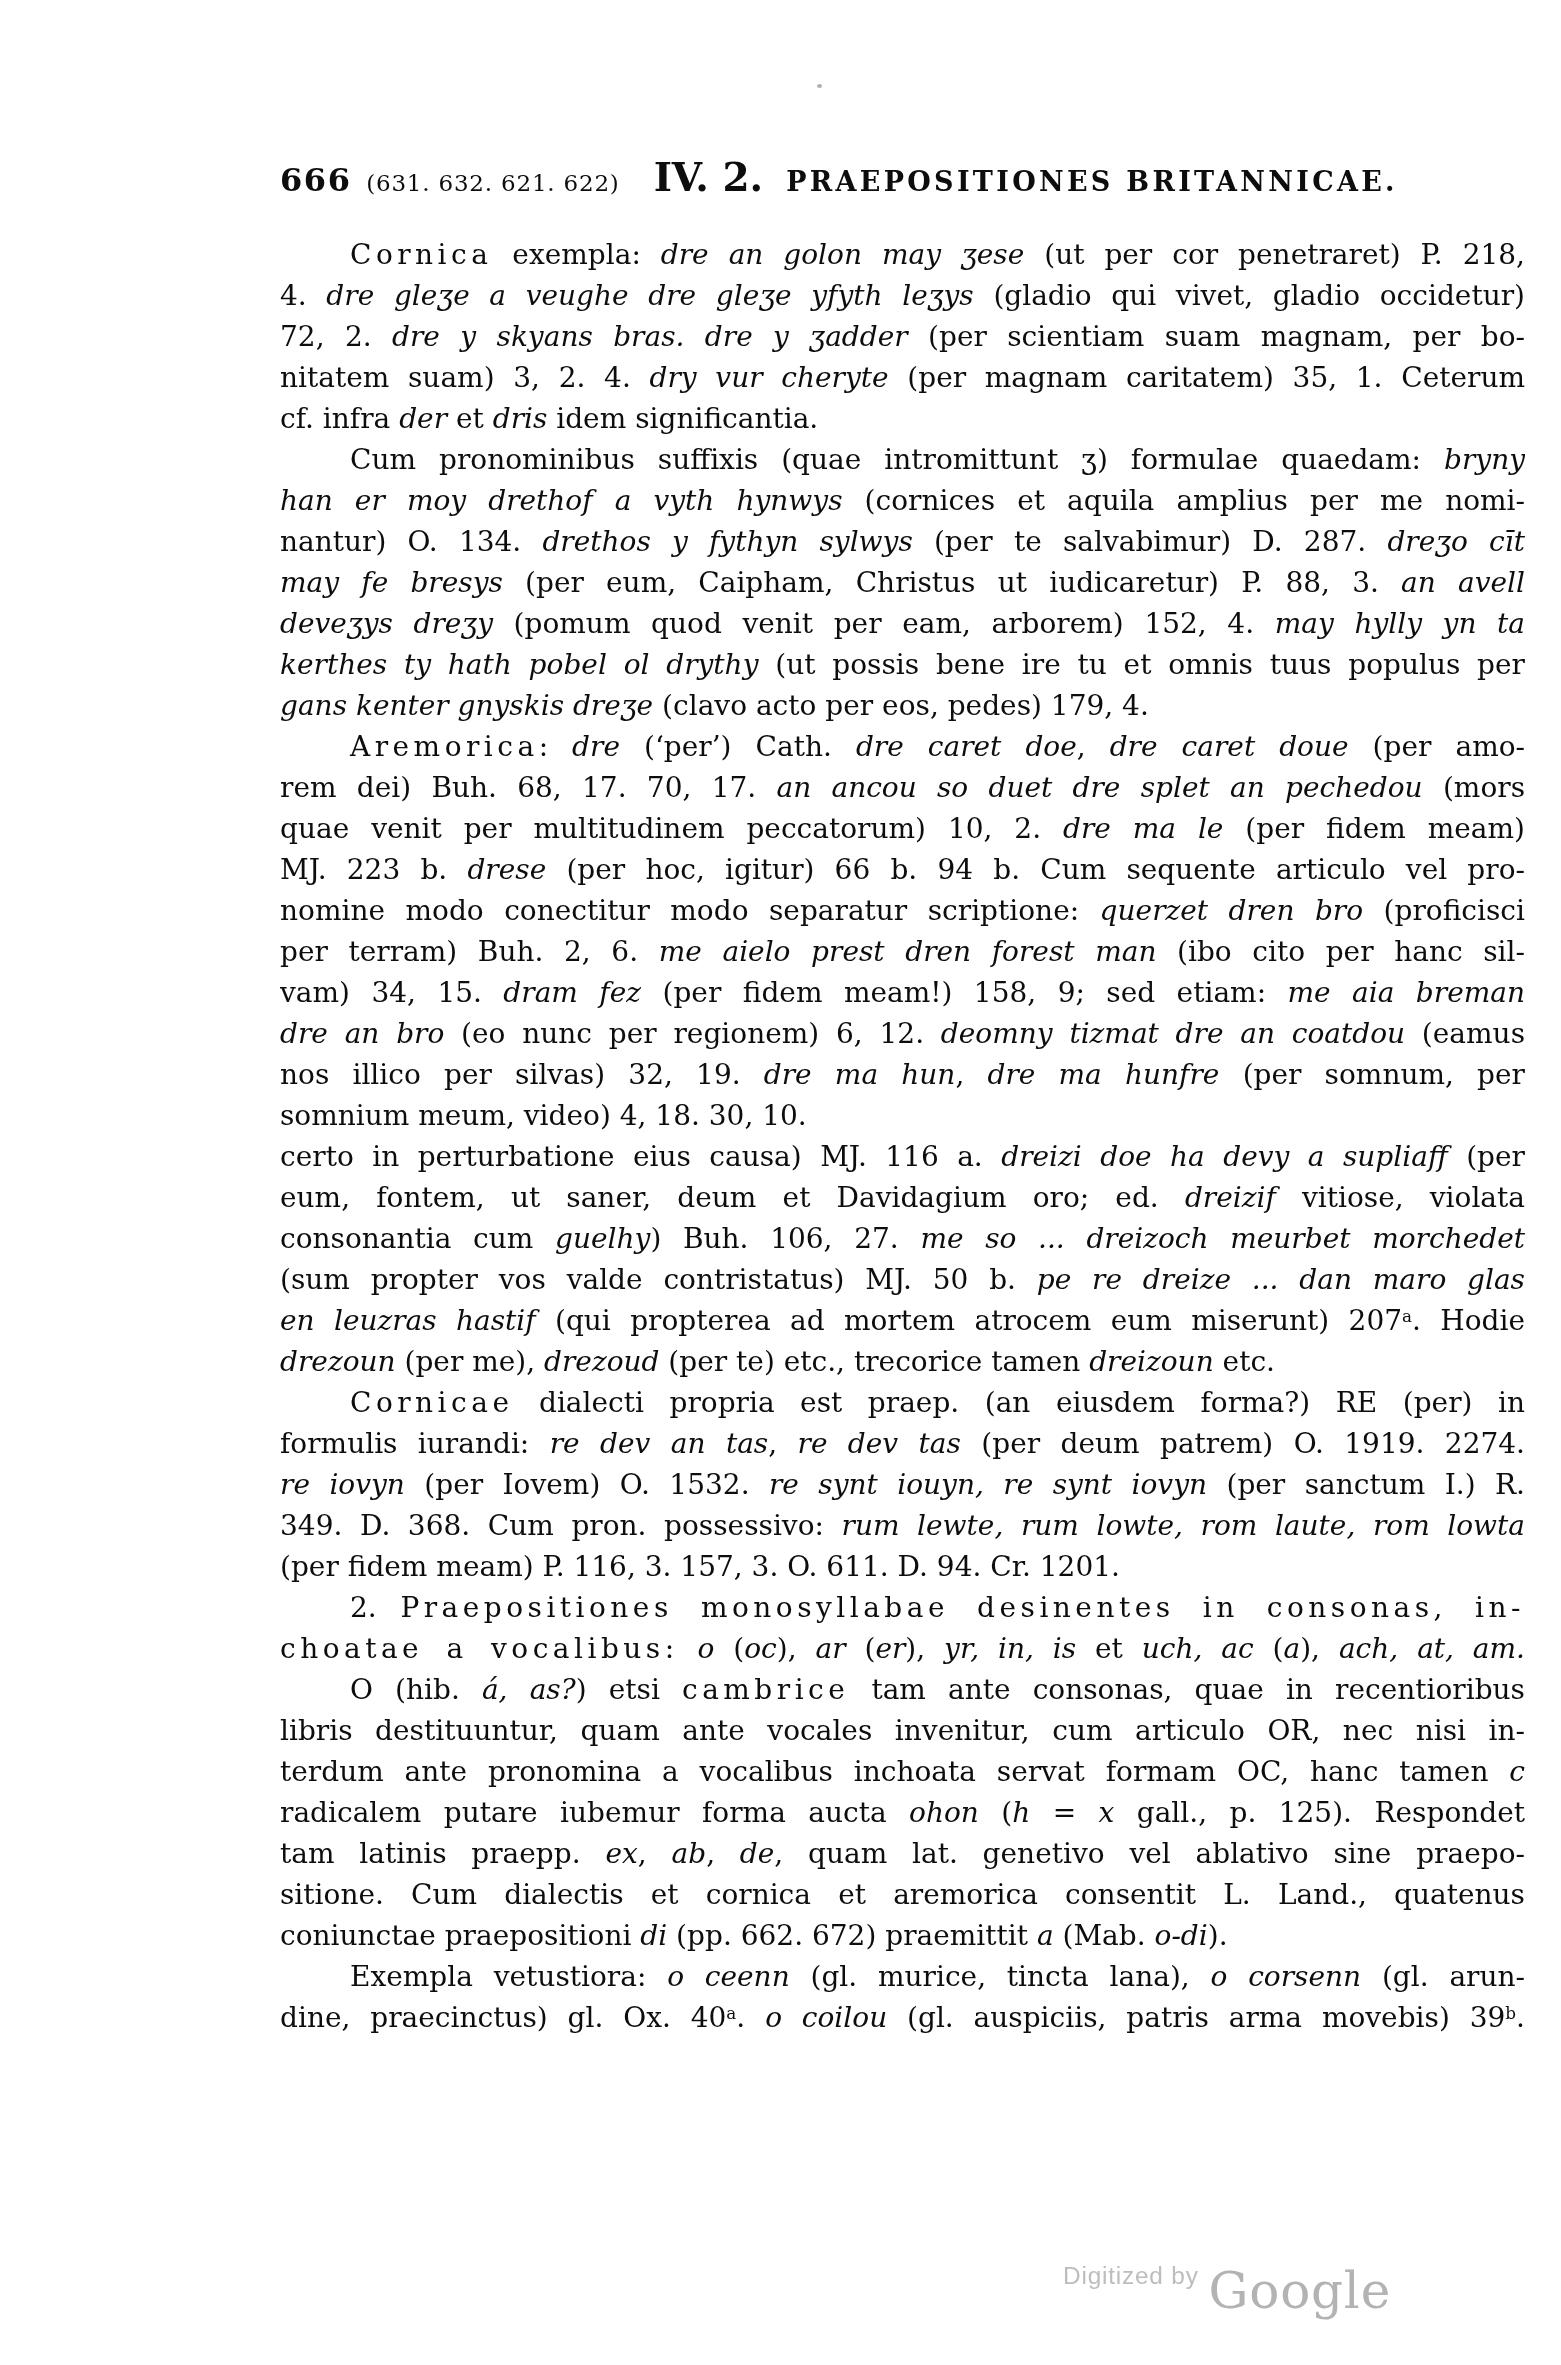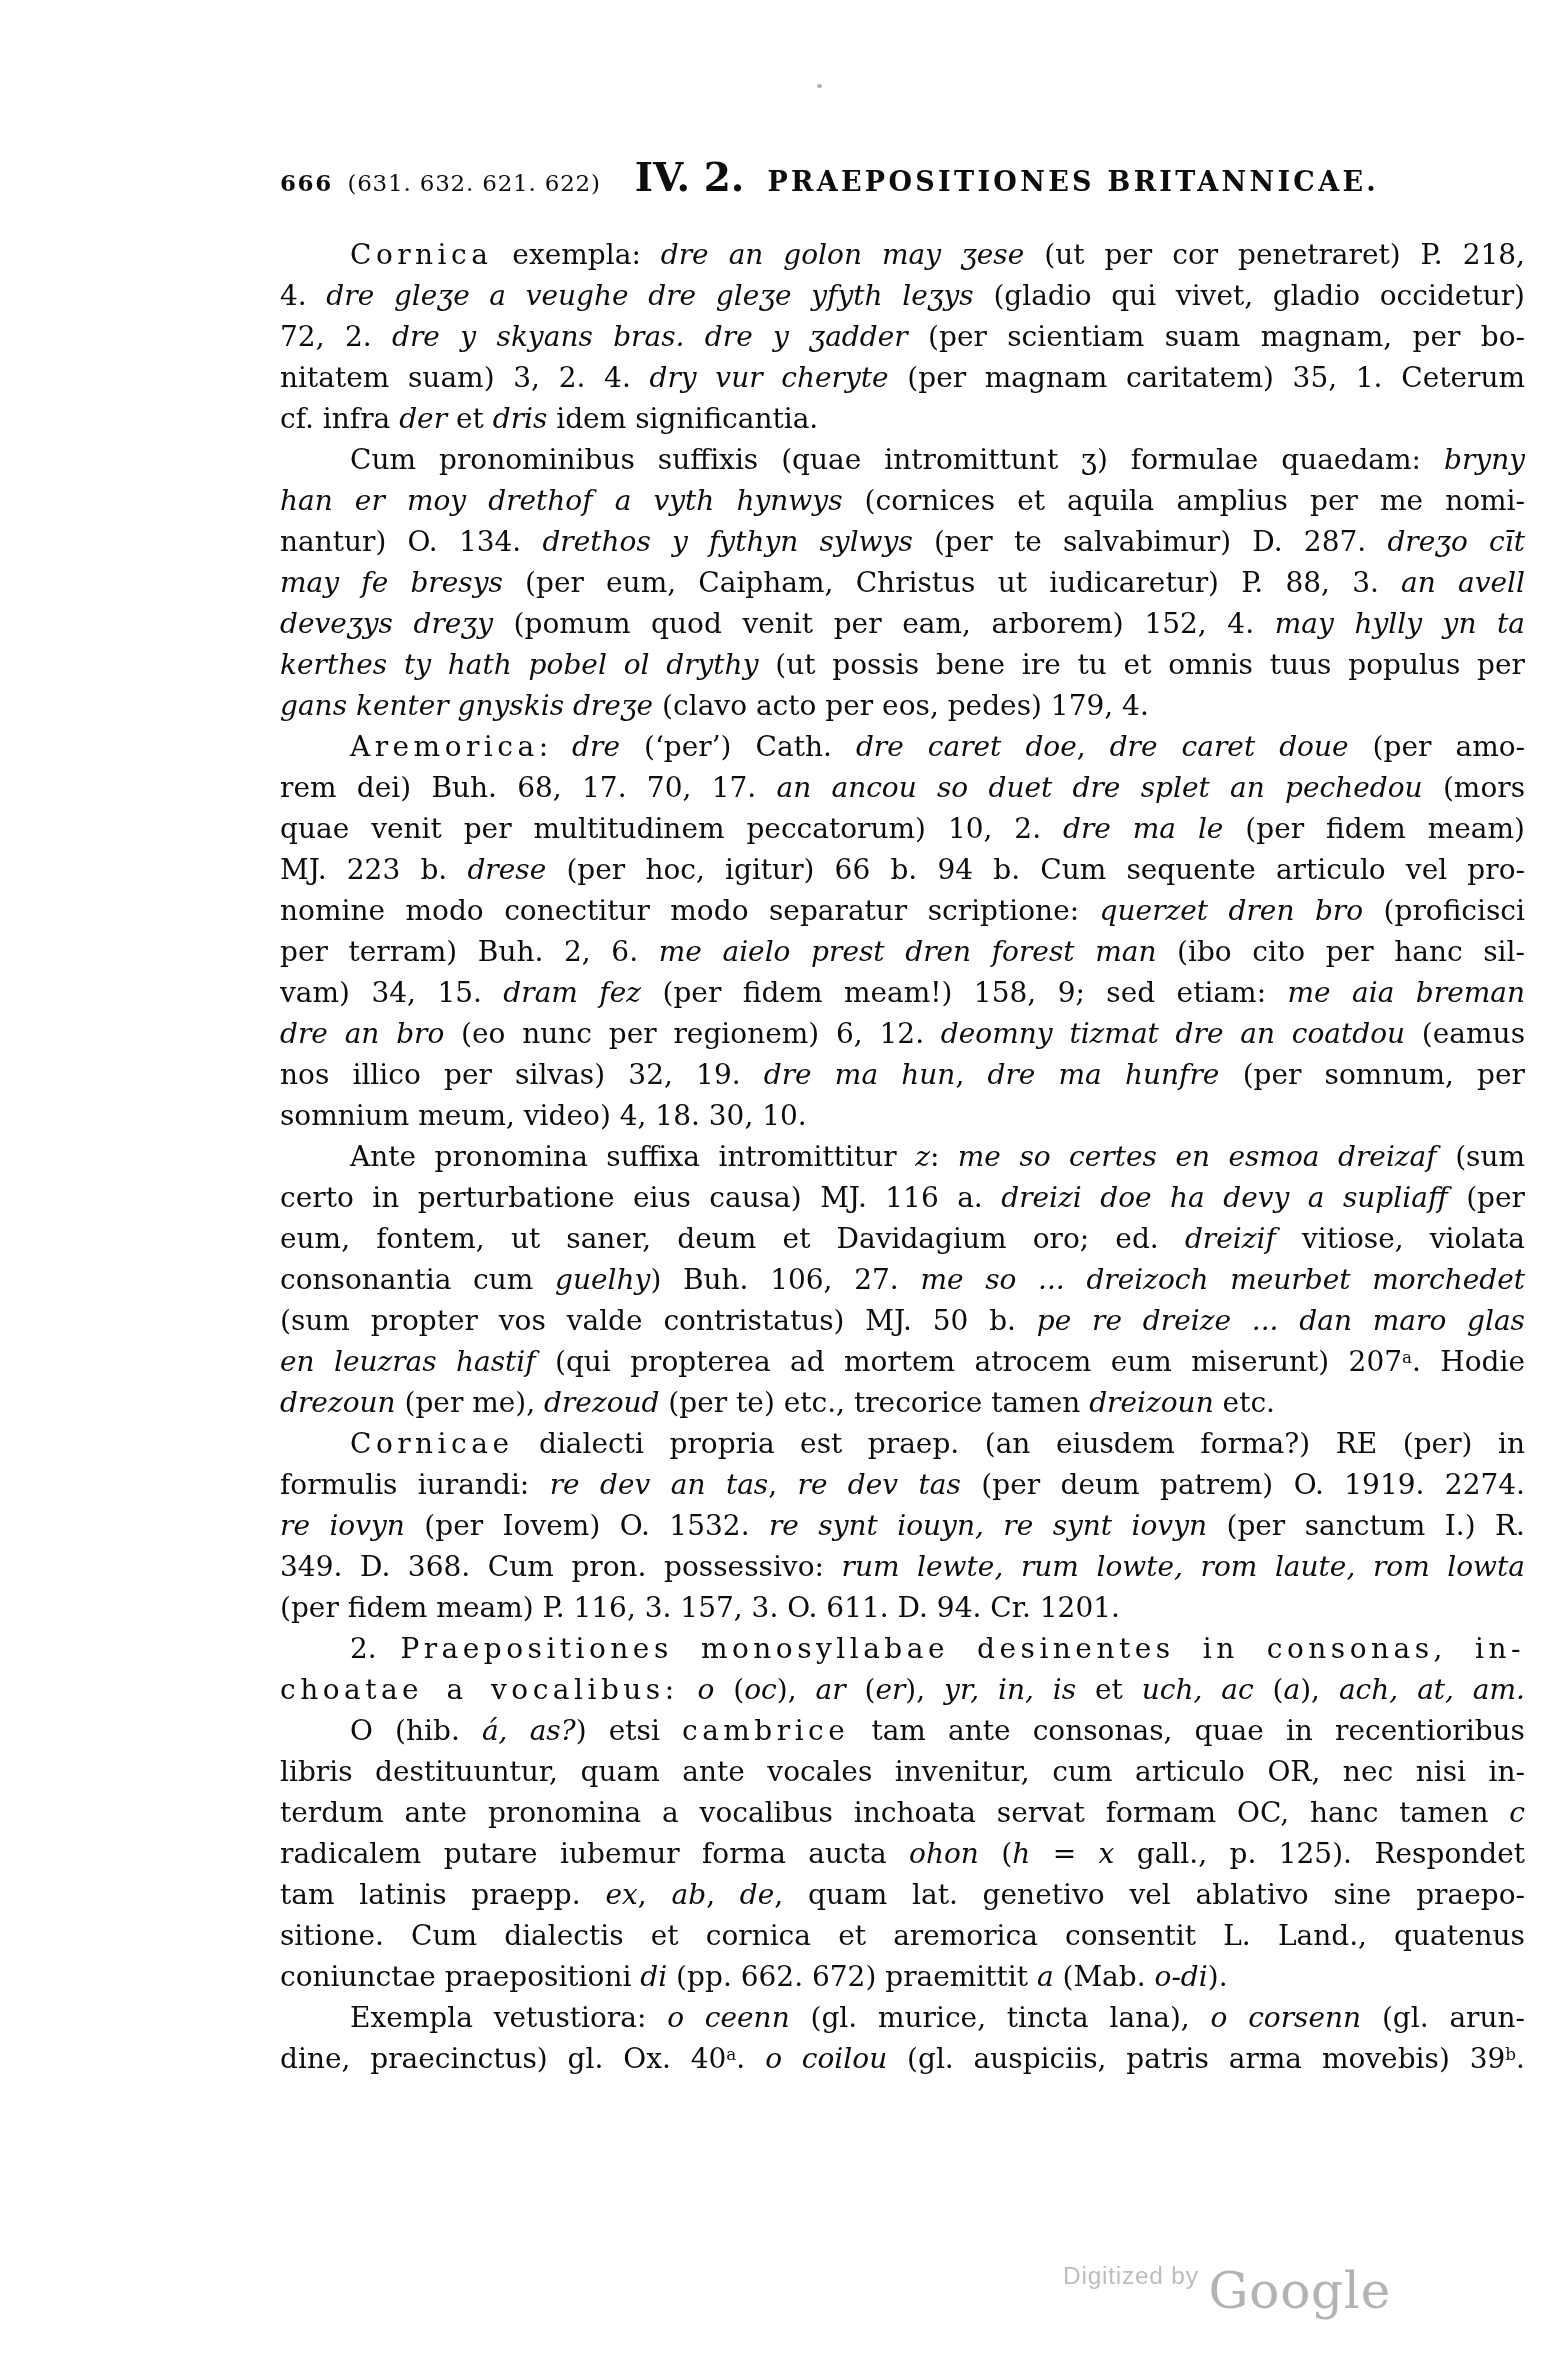--- a/index.html
+++ b/index.html
@@ -9,21 +9,21 @@
     background:#ffffff;
     font-family:"DejaVu Serif", serif;
     color:#0d0d0d;
     overflow:hidden;
   }
   
   .header{
     position:absolute;left:280px;top:154px;width:1245px;
     display:flex;align-items:baseline;white-space:nowrap;
   }
-  .pagenum{font-size:23px;font-weight:700;letter-spacing:1.6px;}
+  .pagenum{font-size:32px;font-weight:700;letter-spacing:1.6px;}
   .refs{font-size:23px;font-weight:400;margin-left:14.6px;letter-spacing:0.8px;}
   .chapter{font-size:39px;font-weight:700;margin-left:34px;text-align:center;}
   .runtitle{font-size:27px;font-weight:700;margin-left:23px;letter-spacing:3.3px;}
   
   .textblock{
     position:absolute;left:280px;top:234px;width:1245px;
   }
   .paragraph{margin:0;padding:0;}
   .line{
     font-size:28px;
@@ -97,21 +97,20 @@
         <div class="line"><span class="n">quae venit per multitudinem peccatorum) 10, 2. </span><span class="i">dre ma le</span><span class="n"> (per fidem meam)</span></div>
         <div class="line"><span class="n">MJ. 223 b. </span><span class="i">drese</span><span class="n"> (per hoc, igitur) 66 b. 94 b. Cum sequente articulo vel pro-</span></div>
         <div class="line"><span class="n">nomine modo conectitur modo separatur scriptione: </span><span class="i">querzet dren bro</span><span class="n"> (proficisci</span></div>
         <div class="line"><span class="n">per terram) Buh. 2, 6. </span><span class="i">me aielo prest dren forest man</span><span class="n"> (ibo cito per hanc sil-</span></div>
         <div class="line"><span class="n">vam) 34, 15. </span><span class="i">dram fez</span><span class="n"> (per fidem meam!) 158, 9; sed etiam: </span><span class="i">me aia breman</span></div>
         <div class="line"><span class="i">dre an bro</span><span class="n"> (eo nunc per regionem) 6, 12. </span><span class="i">deomny tizmat dre an coatdou</span><span class="n"> (eamus</span></div>
         <div class="line"><span class="n">nos illico per silvas) 32, 19. </span><span class="i">dre ma hun</span><span class="n">, </span><span class="i">dre ma hunfre</span><span class="n"> (per somnum, per</span></div>
         <div class="line last"><span class="n">somnium meum, video) 4, 18. 30, 10.</span></div>
       </div>
       <div class="paragraph">
-        <div class="line first"><span class="n">Ante pronomina suffixa intromittitur </span><span class="i">z</span><span class="n">: </span><span class="i">me so certes en esmoa dreizaf</span><span class="n"> (sum</span></div>
         <div class="line"><span class="n">certo in perturbatione eius causa) MJ. 116 a. </span><span class="i">dreizi doe ha devy a supliaff</span><span class="n"> (per</span></div>
         <div class="line"><span class="n">eum, fontem, ut saner, deum et Davidagium oro; ed. </span><span class="i">dreizif</span><span class="n"> vitiose, violata</span></div>
         <div class="line"><span class="n">consonantia cum </span><span class="i">guelhy</span><span class="n">) Buh. 106, 27. </span><span class="i">me so ... dreizoch meurbet morchedet</span></div>
         <div class="line"><span class="n">(sum propter vos valde contristatus) MJ. 50 b. </span><span class="i">pe re dreize ... dan maro glas</span></div>
         <div class="line"><span class="i">en leuzras hastif</span><span class="n"> (qui propterea ad mortem atrocem eum miserunt) 207</span><span class="sup">a</span><span class="n">. Hodie</span></div>
         <div class="line last"><span class="i">drezoun</span><span class="n"> (per me), </span><span class="i">drezoud</span><span class="n"> (per te) etc., trecorice tamen </span><span class="i">dreizoun</span><span class="n"> etc.</span></div>
       </div>
       <div class="paragraph">
         <div class="line first"><span class="ls">Cornicae</span><span class="n"> dialecti propria est praep. (an eiusdem forma?) RE (per) in</span></div>
         <div class="line"><span class="n">formulis iurandi: </span><span class="i">re dev an tas</span><span class="n">, </span><span class="i">re dev tas</span><span class="n"> (per deum patrem) O. 1919. 2274.</span></div>

